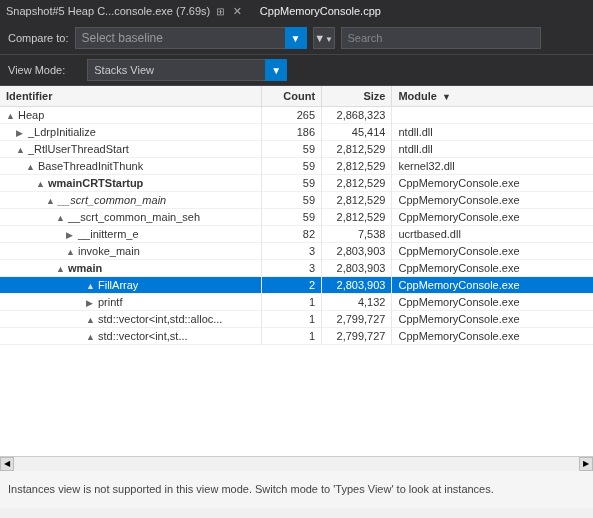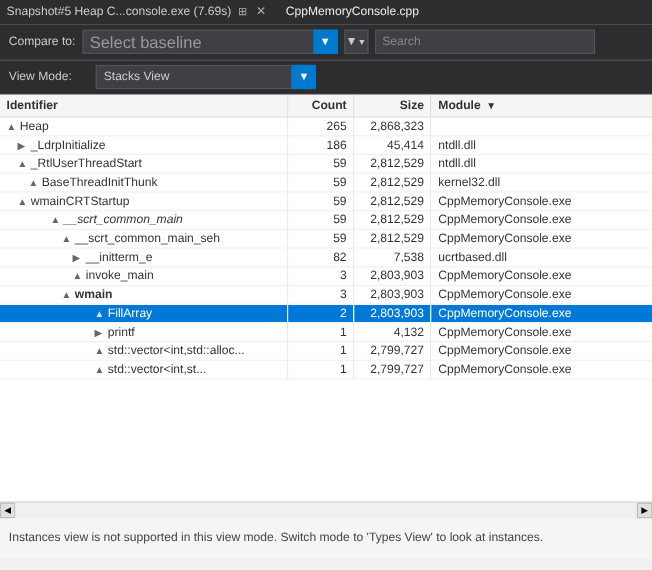--- a/index.html
+++ b/index.html
@@ -64,21 +64,21 @@
     }
     .toolbar-select-container {
       position: relative;
       display: flex;
       align-items: center;
     }
     .toolbar-select {
       background: #3f3f46;
       border: 1px solid #555;
       color: #999;
-      font-size: 15px;
+      font-size: 12px;
       padding: 3px 24px 3px 6px;
       width: 232px;
       appearance: none;
       -webkit-appearance: none;
       cursor: pointer;
       height: 22px;
     }
     .select-arrow {
       position: absolute;
       right: 0;
@@ -196,21 +196,21 @@
       text-overflow: ellipsis;
       border-right: 1px solid #e8e8e8;
     }
     td:last-child { border-right: none; }
     td.col-count { text-align: right; }
     td.col-size { text-align: right; }
 
     .indent-0 { padding-left: 6px; }
     .indent-1 { padding-left: 16px; }
     .indent-2 { padding-left: 26px; }
-    .indent-3 { padding-left: 16px; }
+    .indent-3 { padding-left: 36px; font-weight: bold; }
     .indent-4 { padding-left: 46px; font-style: italic; }
     .indent-5 { padding-left: 56px; }
     .indent-6 { padding-left: 66px; }
     .indent-7 { padding-left: 56px; font-weight: bold; }
     .indent-8 { padding-left: 86px; }
 
     .tree-icon {
       display: inline-block;
       width: 10px;
       margin-right: 2px;

